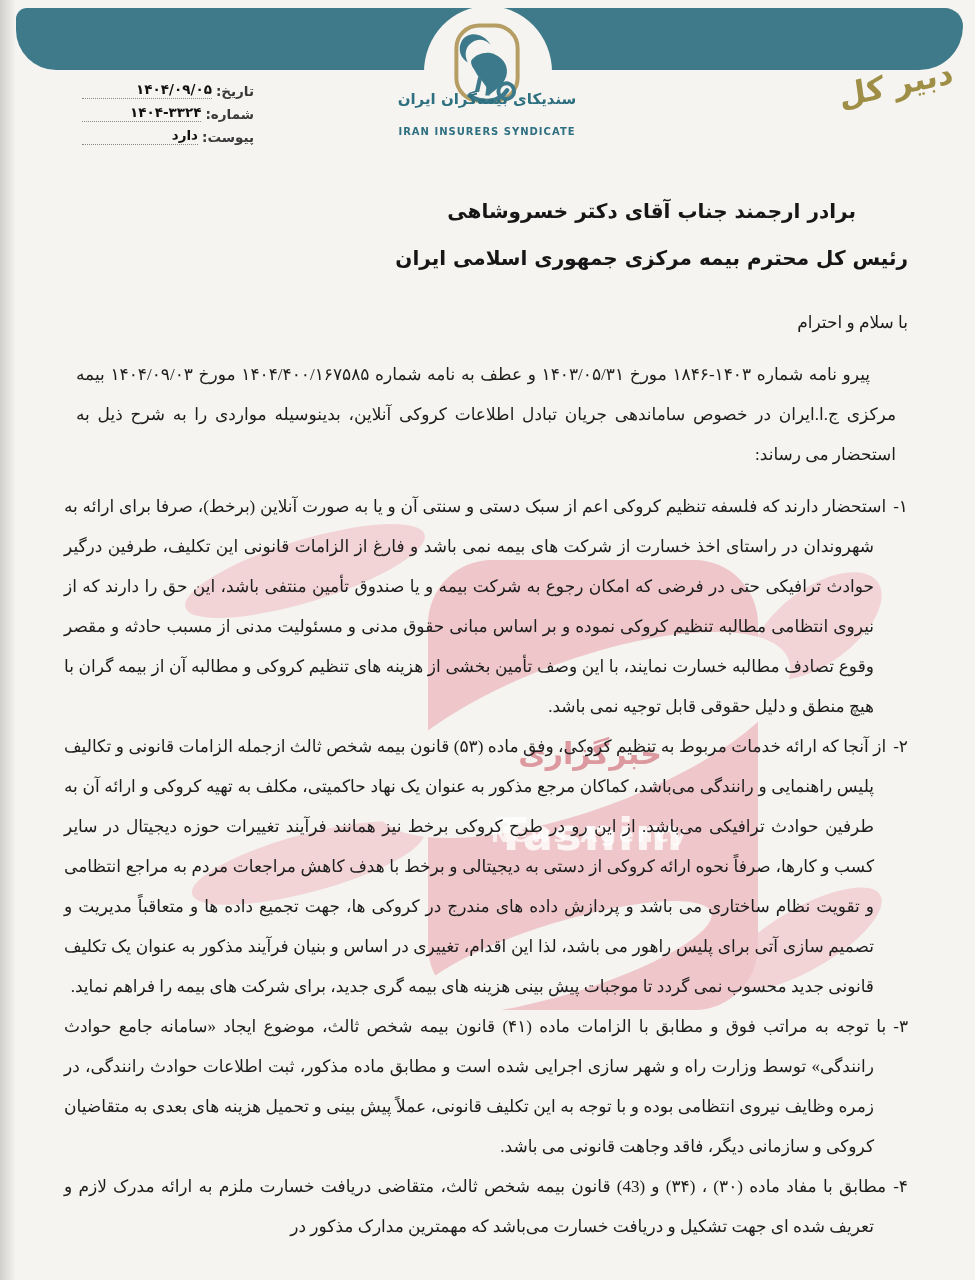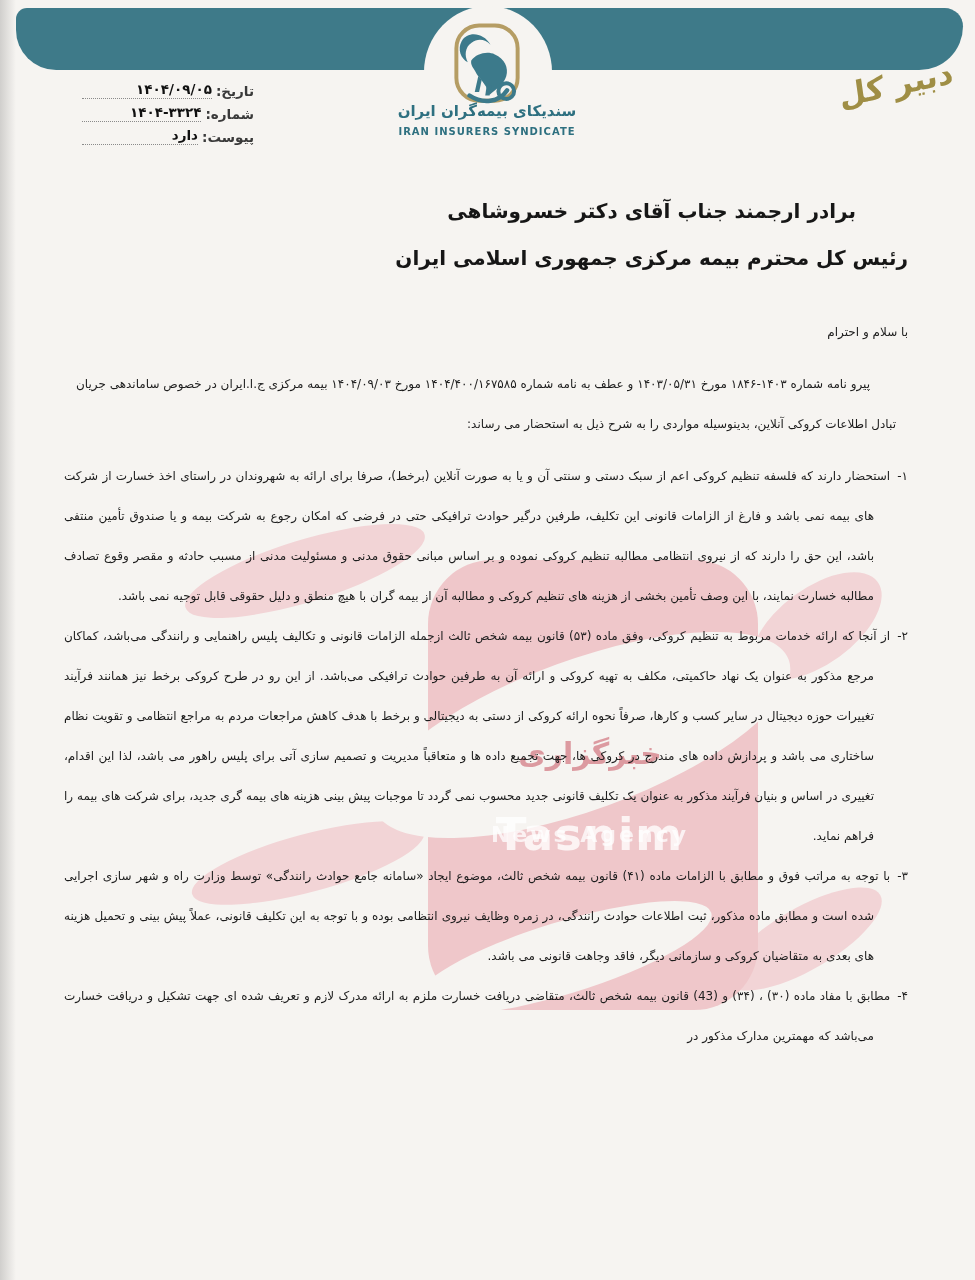--- a/index.html
+++ b/index.html
@@ -23,21 +23,21 @@
     position:absolute;left:16px;top:8px;width:947px;height:62px;
     background:#3e7a89;
     border-radius:12px 20px 48px 44px;
   }
   .logo-circle{
     position:absolute;left:424px;top:6px;width:128px;height:132px;
     background:#f6f4f1;border-radius:50%;
   }
   .logo-mark{position:absolute;left:452px;top:22px;width:70px;height:84px;}
   .logo-fa{
-    position:absolute;left:377px;top:102px;width:220px;text-align:center;
+    position:absolute;left:377px;top:90px;width:220px;text-align:center;
     direction:rtl;font-size:15px;font-weight:700;color:#2e7080;
   }
   .logo-en{
     position:absolute;left:352px;top:126px;width:270px;text-align:center;
     font-size:10px;font-weight:700;letter-spacing:1px;color:#2e7080;
   }
 
   
   .meta{
     position:absolute;left:82px;top:76px;width:172px;direction:rtl;
@@ -84,23 +84,23 @@
     font-size:22px;font-weight:700;color:rgba(255,255,255,0.75);letter-spacing:3px;
   }
 
   
   .addressee{
     position:absolute;right:67px;top:188px;z-index:2;
     direction:rtl;text-align:center;
     font-size:20px;font-weight:700;line-height:47px;color:#161616;
   }
   .letter{
-    position:absolute;left:64px;right:67px;top:312px;z-index:2;
+    position:absolute;left:64px;right:67px;top:303px;z-index:2;
     direction:rtl;text-align:justify;
-    font-size:12px;line-height:40px;color:#1d1d1d;
+    font-size:17px;line-height:40px;color:#1d1d1d;font-family:Liberation Serif, serif;
   }
   .salutation{margin:0 0 4px 0;text-align:right;}
   .intro{margin:12px;text-indent:26px;}
   .item{padding-right:34px;text-indent:-34px;}
   .item .marker{margin-left:7px;}
 </style>
 </head>
 <body>
 
 <div class="page">

